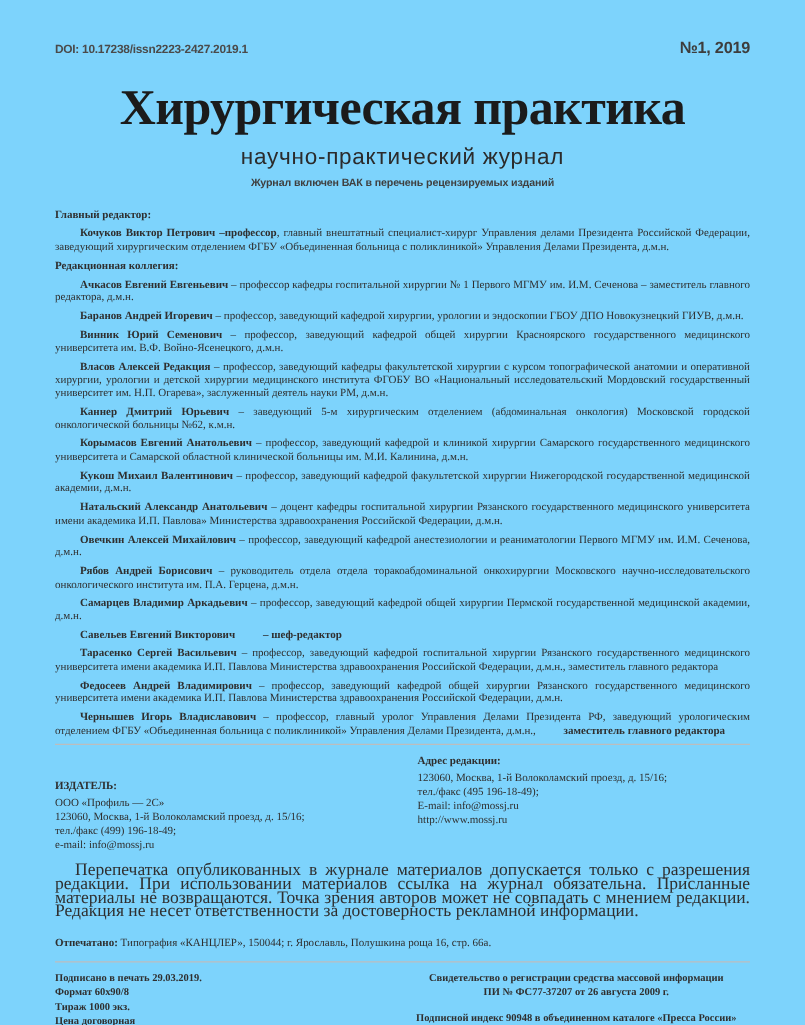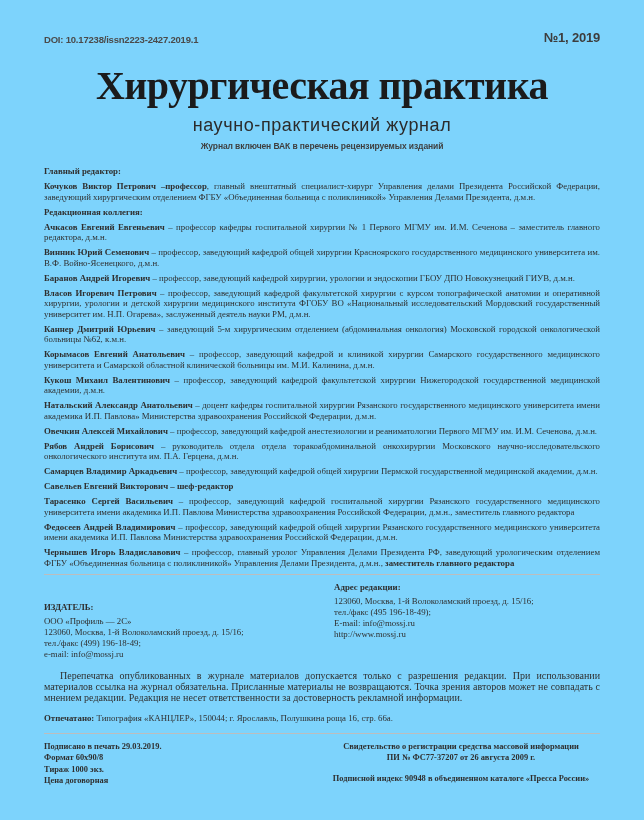--- a/index.html
+++ b/index.html
@@ -60,40 +60,40 @@
     margin: 0 0 5px 0;
   }
   .chief { margin-top: 15px; }
   .board { margin-top: 2px; }
   .entry {
     font-size: 8.8px;
     line-height: 10.5px;
     text-align: justify;
     margin: 0 0 4.5px 0;
   }
-  .entry b { font-weight: 700; }
+  .entry b { font-weight: 700; margin-left: 20px; }
 
   .rule {
     border: 0;
     border-top: 1px solid #bdbdbd;
     margin: 6px 0 7px 0;
   }
 
   
   .pubrow { display: flex; }
   .pubcol { font-size: 8.8px; line-height: 11px; }
   .pubcol.left  { width: 52%; margin-top: 20px; }
   .pubcol.right { width: 48%; padding-left: 2px; }
   .pubcol .hd { font-weight: 700; margin-bottom: 3px; }
   .pubcol div { margin: 0; }
 
   
   .reprint {
     margin-top: 10px;
-    font-size: 10px;
+    font-size: 14px;
     line-height: 11px;
     text-align: justify;
     text-indent: 16px;
   }
   .printed {
     margin-top: 7px;
     font-size: 8.8px;
     line-height: 11px;
   }
   .printed b { font-weight: 700; }
@@ -135,25 +135,25 @@
     <p class="section-heading">Главный редактор:</p>
     <p class="entry"><b>Кочуков Виктор Петрович –профессор</b><span>, главный внештатный специалист-хирург Управления делами Президента Российской Федерации, заведующий хирургическим отделением ФГБУ «Объединенная больница с поликлиникой» Управления Делами Президента, д.м.н.</span></p>
   </div>
 
   <div class="board">
     <p class="section-heading">Редакционная коллегия:</p>
     <div>
 
         <p class="entry"><b>Ачкасов Евгений Евгеньевич</b><span> – профессор кафедры госпитальной хирургии № 1 Первого МГМУ им. И.М. Сеченова – заместитель главного редактора, д.м.н.</span></p>
 
+        <p class="entry"><b>Баранов Андрей Игоревич</b><span> – профессор, заведующий кафедрой хирургии, урологии и эндоскопии ГБОУ ДПО Новокузнецкий ГИУВ, д.м.н.</span></p>
+
         <p class="entry"><b>Винник Юрий Семенович</b><span> – профессор, заведующий кафедрой общей хирургии Красноярского государственного медицинского университета им. В.Ф. Войно-Ясенецкого, д.м.н.</span></p>
 
-        <p class="entry"><b>Баранов Андрей Игоревич</b><span> – профессор, заведующий кафедрой хирургии, урологии и эндоскопии ГБОУ ДПО Новокузнецкий ГИУВ, д.м.н.</span></p>
-
-        <p class="entry"><b>Власов Игоревич Петрович</b><span> – профессор, заведующий кафедрой факультетской хирургии с курсом топографической анатомии и оперативной хирургии, урологии и детской хирургии медицинского института ФГОБУ ВО «Национальный исследовательский Мордовский государственный университет им. Н.П. Огарева», заслуженный деятель науки РМ, д.м.н.</span></p>
+        <p class="entry"><b>Власов Алексей Редакция</b><span> – профессор, заведующий кафедры факультетской хирургии с курсом топографической анатомии и оперативной хирургии, урологии и детской хирургии медицинского института ФГОБУ ВО «Национальный исследовательский Мордовский государственный университет им. Н.П. Огарева», заслуженный деятель науки РМ, д.м.н.</span></p>
 
         <p class="entry"><b>Каннер Дмитрий Юрьевич</b><span> – заведующий 5-м хирургическим отделением (абдоминальная онкология) Московской городской онкологической больницы №62, к.м.н.</span></p>
 
         <p class="entry"><b>Корымасов Евгений Анатольевич</b><span> – профессор, заведующий кафедрой и клиникой хирургии Самарского государственного медицинского университета и Самарской областной клинической больницы им. М.И. Калинина, д.м.н.</span></p>
 
         <p class="entry"><b>Кукош Михаил Валентинович</b><span> – профессор, заведующий кафедрой факультетской хирургии Нижегородской государственной медицинской академии, д.м.н.</span></p>
 
 
         <p class="entry"><b>Натальский Александр Анатольевич</b><span> – доцент кафедры госпитальной хирургии Рязанского государственного медицинского университета имени академика И.П. Павлова» Министерства здравоохранения Российской Федерации, д.м.н.</span></p>
 

